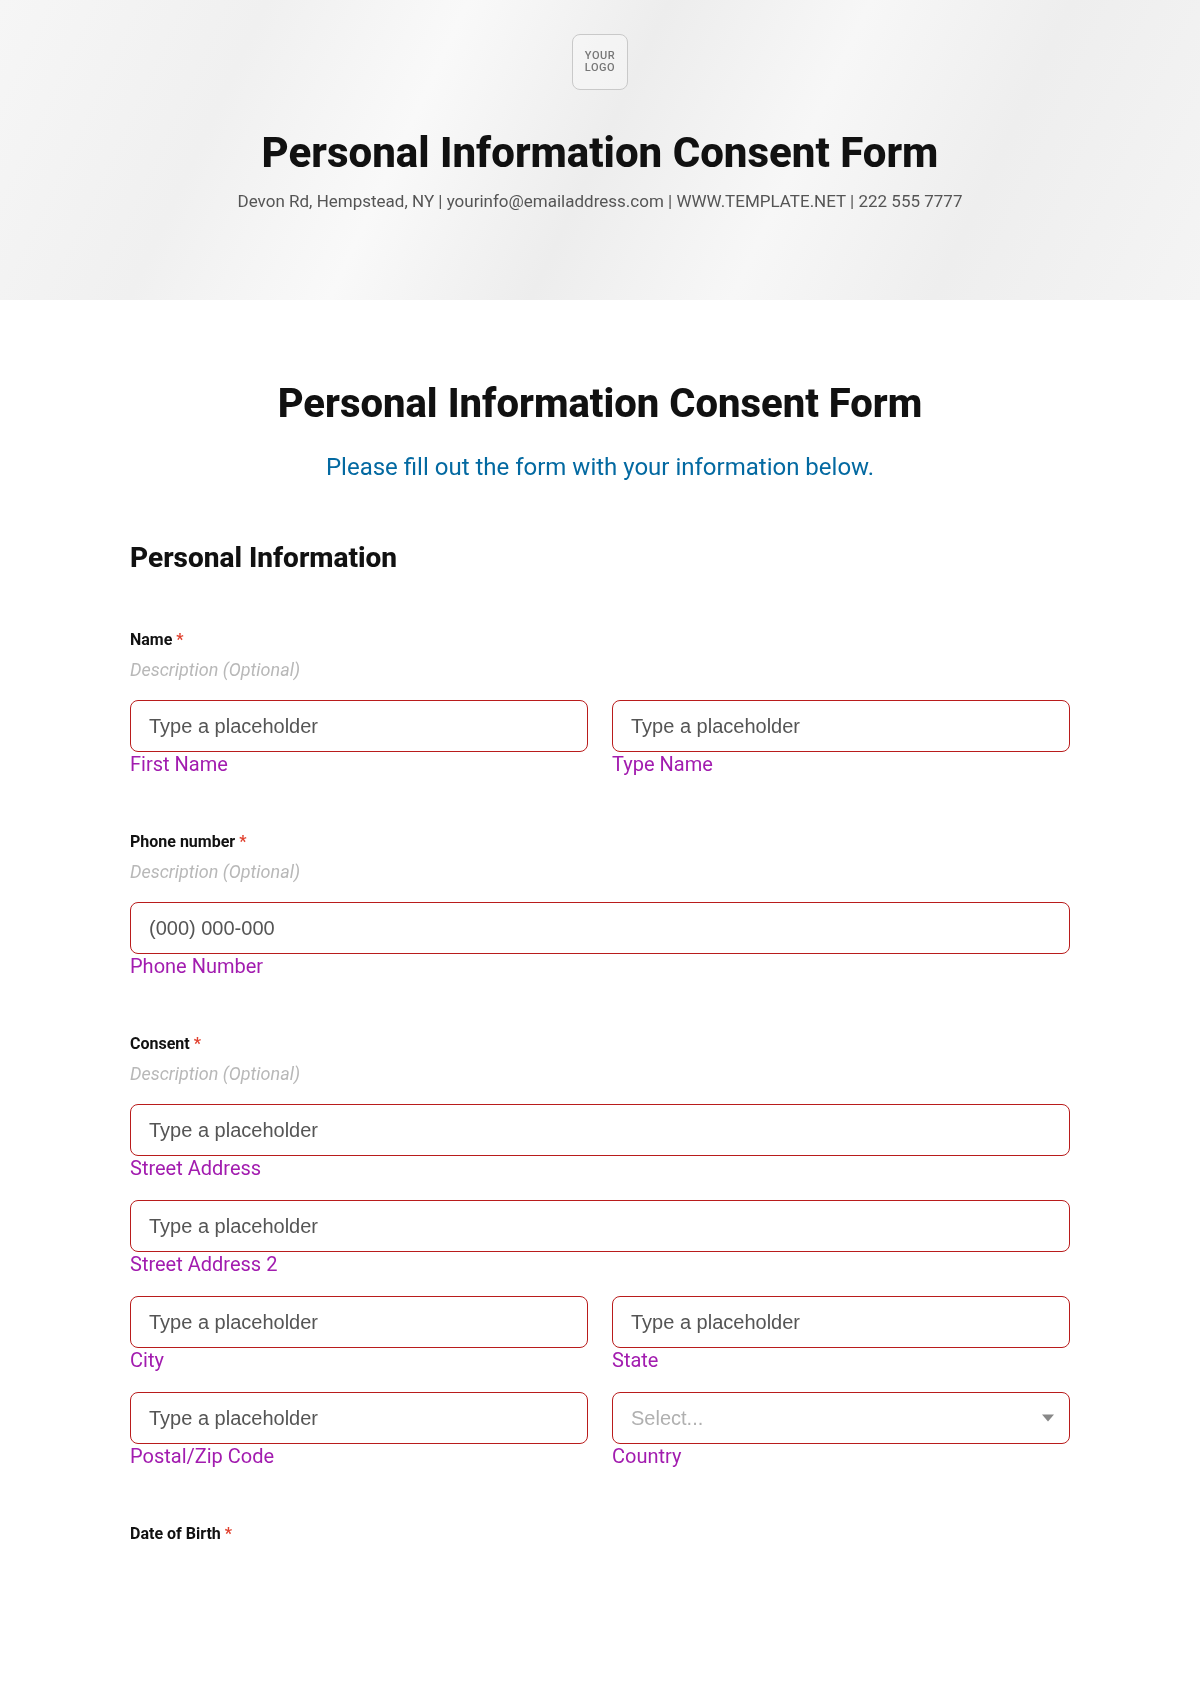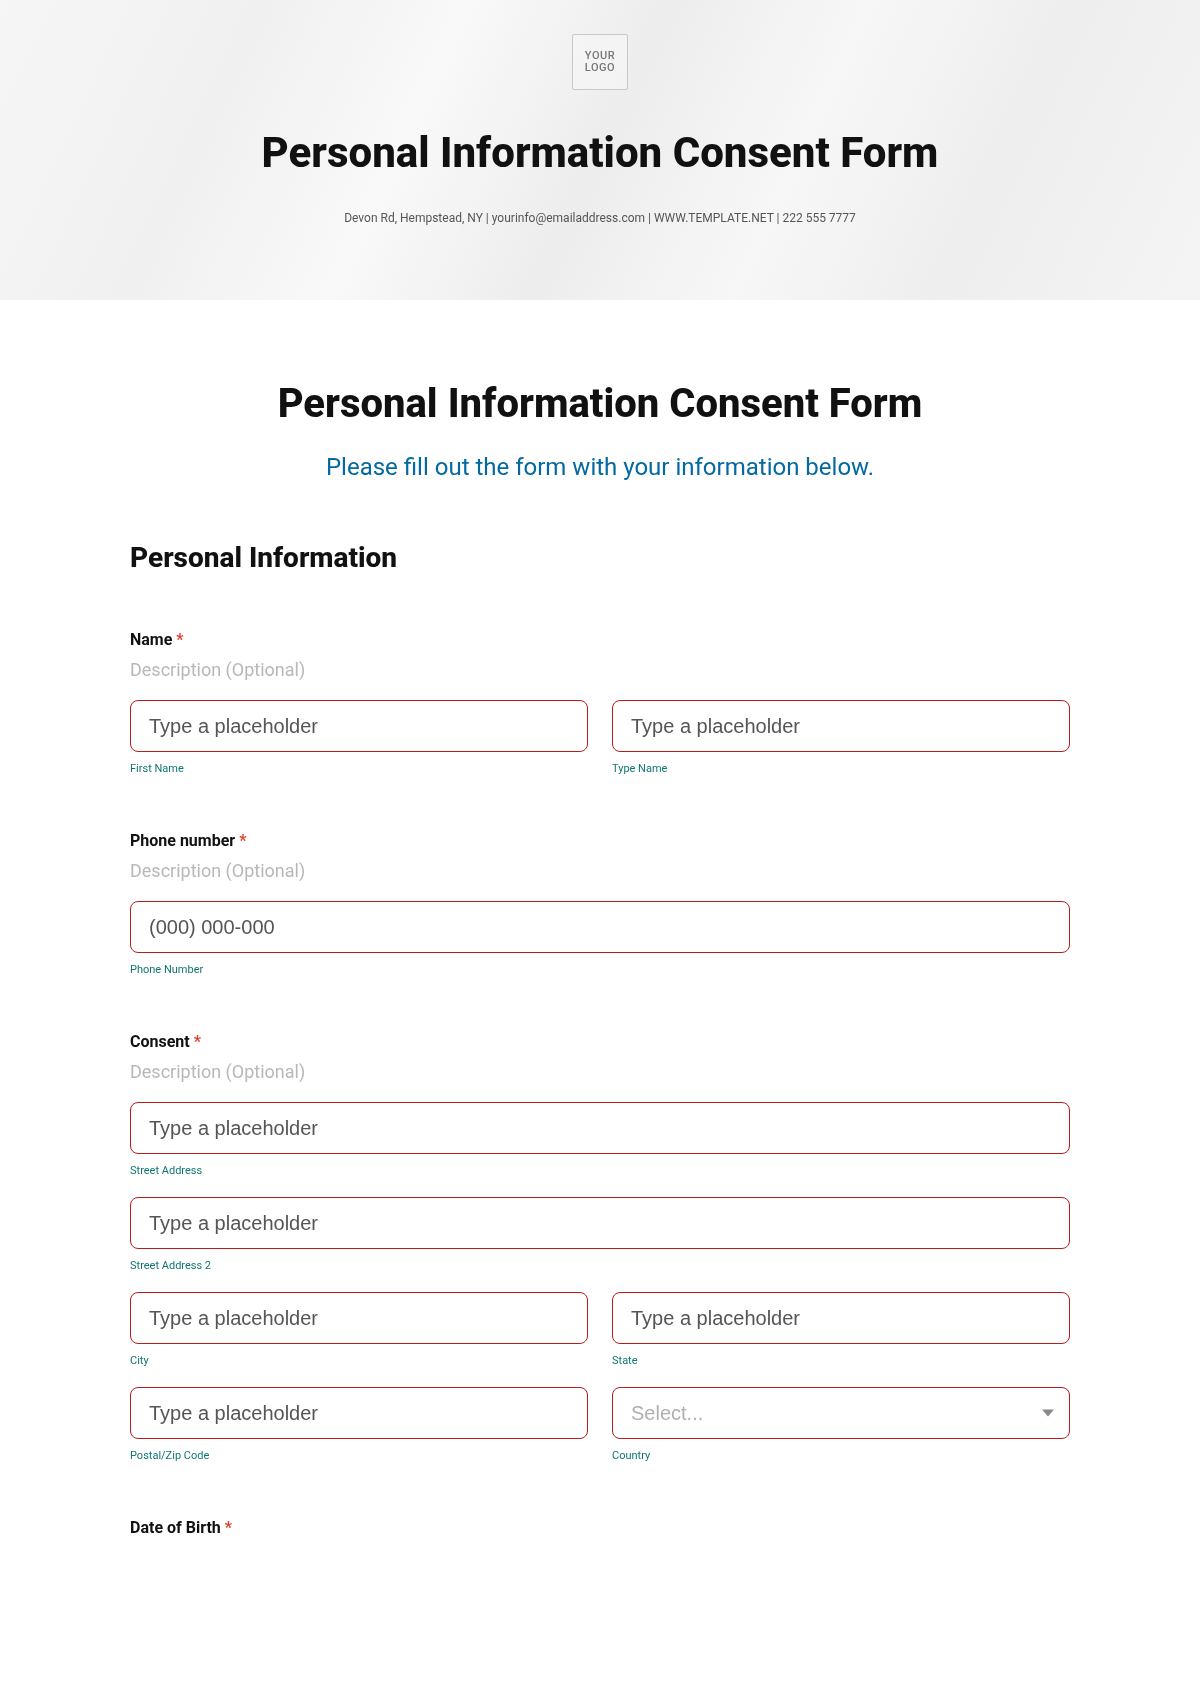--- a/index.html
+++ b/index.html
@@ -28,38 +28,38 @@
     text-align: center;
     padding-top: 34px;
   }
   .logo-box {
     width: 56px;
     height: 56px;
     border: 1px solid #c9c9c9;
     display: inline-flex;
     align-items: center;
     justify-content: center;
-    border-radius: 2px;
+    border-radius: 8px;
     background: rgba(255,255,255,0.3);
     font-size: 11px;
     line-height: 1.1;
     letter-spacing: 0.5px;
     color: #777;
     font-weight: 500;
     text-align: center;
   }
   .band-title {
     margin-top: 38px;
     font-size: 42px;
     font-weight: 800;
     color: #111;
   }
   .band-sub {
-    margin-top: 34px;
-    font-size: 12px;
+    margin-top: 14px;
+    font-size: 17px;
     color: #555;
   }
 
   
   .body {
     width: 100%;
     padding: 80px 130px 60px;
   }
   .body-title {
     text-align: center;
@@ -81,20 +81,21 @@
 
   .field-block { margin-top: 56px; }
   .field-label {
     font-size: 16px;
     font-weight: 700;
   }
   .req { color: #e0412f; }
   .field-desc {
     margin-top: 10px;
     font-size: 18px;
+    font-style: italic;
     color: #b8b8b8;
   }
 
   .row {
     display: flex;
     gap: 24px;
     margin-top: 20px;
   }
   .col { flex: 1; }
 
@@ -123,23 +124,22 @@
     position:absolute;
     right:16px; top:50%;
     width:0;height:0;
     border-left:6px solid transparent;
     border-right:6px solid transparent;
     border-top:7px solid #888;
     transform:translateY(-50%);
     pointer-events:none;
   }
   .sublabel {
-    margin-top: 10px;
-    font-size: 11px;
-    color: #0f766e;
+    font-size: 20px;
+    color: #a21caf;
   }
 </style>
 </head>
 <body>
 
 <div class="page">
 
   <div class="band">
     <div class="logo-box">
       <span style="white-space:pre-line;">YOUR

